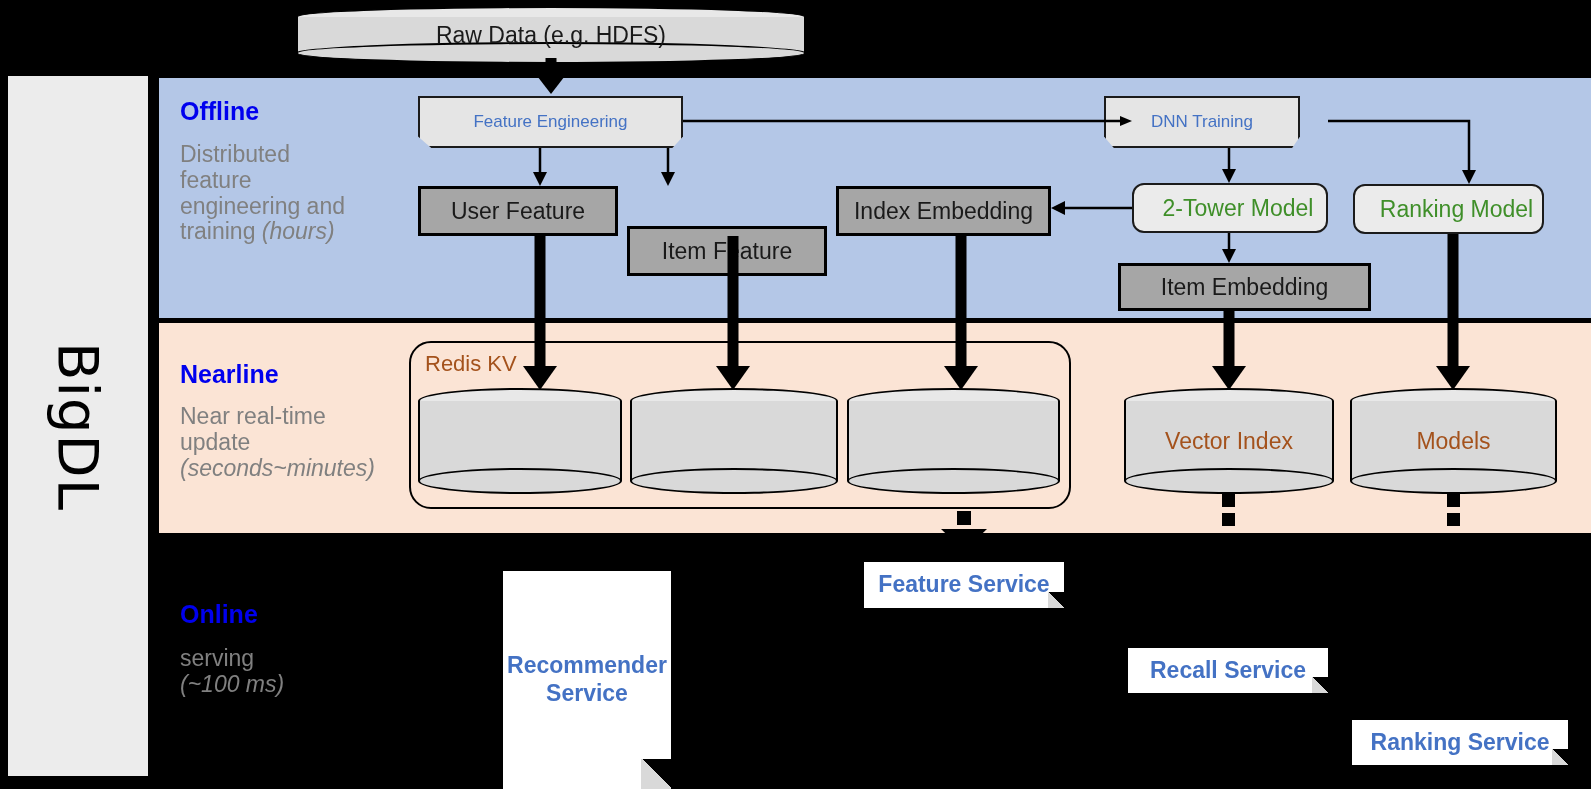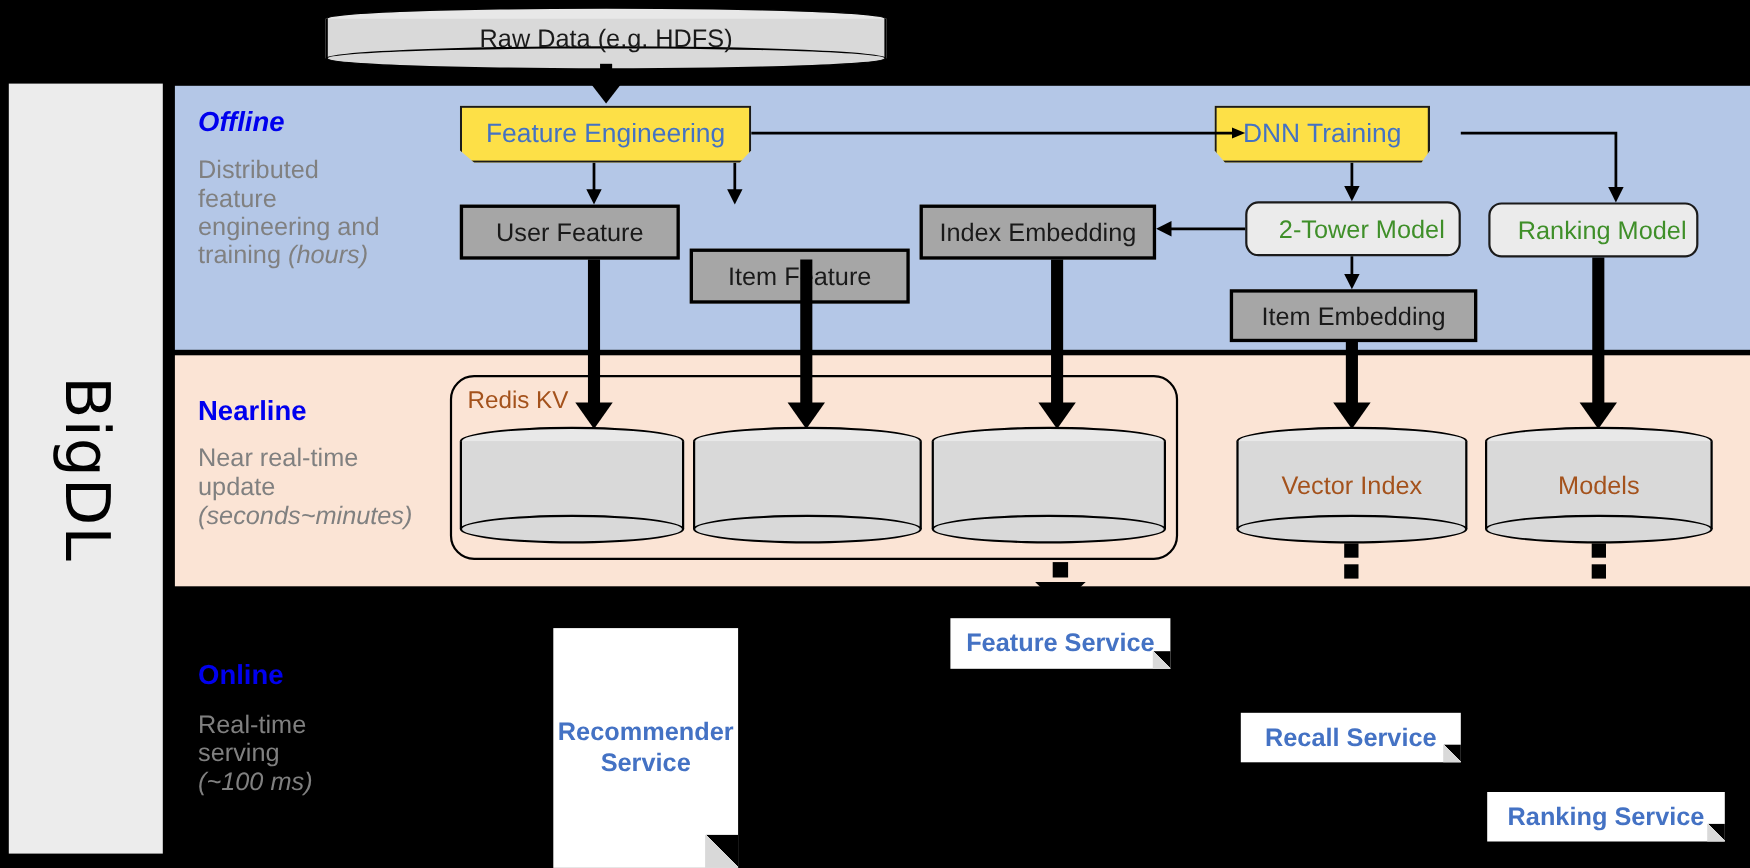--- a/index.html
+++ b/index.html
@@ -23,21 +23,21 @@
   .band-title{position:absolute;color:#0000ee;font-size:25px;font-weight:600;}
   .band-sub{position:absolute;color:#808080;font-size:23px;line-height:1.12;}
   .band-sub i{font-style:italic;}
 
   
   .box{position:absolute;box-sizing:border-box;display:flex;align-items:center;
        justify-content:center;text-align:center;}
 
   .gray-box{background:#a6a6a6;border:3px solid #000;color:#1a1a1a;font-size:23px;}
 
-  .flag{background:#fde047;border:2.5px solid #1b1b1b;color:#4472c4;font-size:24px;
+  .flag{background:#e5e5e5;border:2.5px solid #1b1b1b;color:#4472c4;font-size:17px;
         clip-path:polygon(0 0,100% 0,100% 78%,96% 100%,5% 100%,0 78%);}
 
   .round-box{background:#ebebeb;border:2.5px solid #1b1b1b;border-radius:12px;
         color:#3f8f29;font-size:23px;padding-left:16px;}
 
   
   .doc{background:#fff;color:#4472c4;font-size:23px;line-height:1.2;
        border:0;position:absolute;display:flex;align-items:center;justify-content:center;font-weight:bold;}
   .doc .fold{position:absolute;right:0;bottom:0;width:16px;height:16px;
        background:linear-gradient(225deg,#000 0 48%,#d9d9d9 48% 100%);}
@@ -72,38 +72,37 @@
 <div class="canvas">
 
   <div class="bigdl-panel">
     <div class="bigdl-text">BigDL</div>
   </div>
 
   <div class="band band-offline"></div>
   <div class="band band-nearline"></div>
   <div class="band band-online"></div>
 
-  <div class="band-title" style="left:180px;top:97px;font-style:italic;">Offline</div>
+  <div class="band-title" style="left:180px;top:97px;">Offline</div>
   <div class="band-sub" style="left:180px;top:142px;width:210px;">
     <div>Distributed</div>
     <div>feature</div>
     <div>engineering and</div>
     <div><span>training </span><i>(hours)</i></div>
   </div>
 
   <div class="band-title" style="left:180px;top:360px;">Nearline</div>
   <div class="band-sub" style="left:180px;top:404px;width:240px;">
     <div>Near real-time</div>
     <div>update</div>
     <div><i>(seconds~minutes)</i></div>
   </div>
 
   <div class="band-title" style="left:180px;top:600px;">Online</div>
   <div class="band-sub" style="left:180px;top:646px;width:220px;">
-    <div>Real-time</div>
     <div>serving</div>
     <div><i>(~100 ms)</i></div>
   </div>
 
   <div class="cyl cyl-flat" style="left:296px;top:6px;width:510px;height:58px;">
     <div class="top"></div>
     <div class="body"></div>
     <div class="bot"></div>
     <div class="lbl">Raw Data (e.g. HDFS)</div>
   </div>
@@ -126,21 +125,21 @@
     <span>Index Embedding</span>
   </div>
 
   <div class="box round-box" style="left:1132px;top:183px;width:196px;height:50px;">
     <span>2-Tower Model</span>
   </div>
   <div class="box round-box" style="left:1353px;top:184px;width:191px;height:50px;">
     <span>Ranking Model</span>
   </div>
 
-  <div class="box gray-box" style="left:1118px;top:263px;width:225px;height:48px;">
+  <div class="box gray-box" style="left:1118px;top:263px;width:253px;height:48px;">
     <span>Item Embedding</span>
   </div>
 
   <div class="redis-box"></div>
   <div class="redis-lbl">Redis KV</div>
 
   <div class="cyl" style="left:418px;top:388px;width:204px;height:106px;">
     <div class="top"></div>
     <div class="body"></div>
     <div class="bot"></div>

